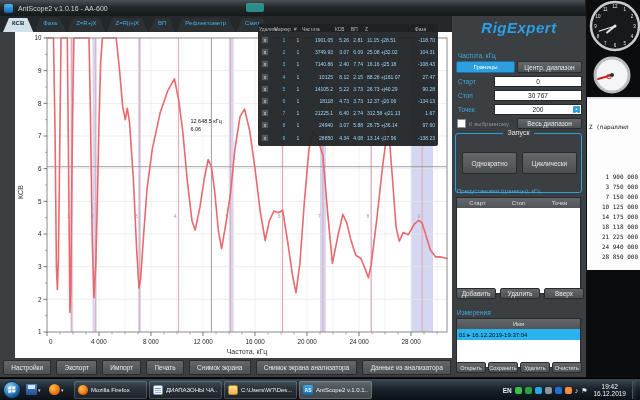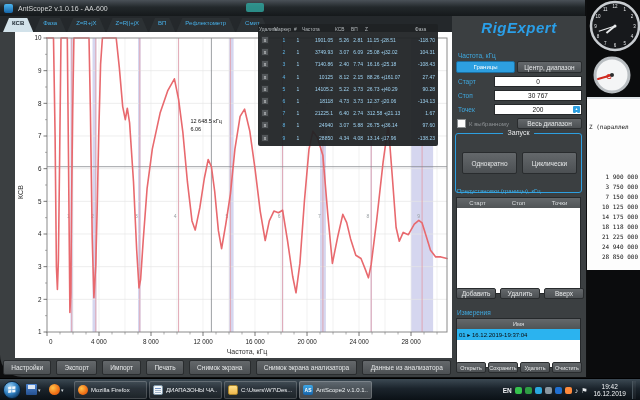--- a/index.html
+++ b/index.html
@@ -1,21 +1,21 @@
 <!DOCTYPE html>
 <html><head>
 <meta charset="utf-8">
 <style>
   * { margin:0; padding:0; box-sizing:border-box; }
   html,body { width:640px; height:400px; overflow:hidden; }
   body { font-family:"Liberation Sans", sans-serif; background:#000; }
   .screen { position:absolute; left:0; top:0; width:640px; height:400px; background:#0d0e0f; overflow:hidden; }
 
   
-  .app { position:absolute; left:0; top:0; width:586px; height:377px; background:#3b3f41; border-right:1px solid #1c1e20;border-radius:22px; }
+  .app { position:absolute; left:0; top:0; width:586px; height:377px; background:#3b3f41; border-right:1px solid #1c1e20; }
   .titlebar { position:absolute; left:0; top:0; width:100%; height:16px;
     background:linear-gradient(#4a5158,#23282b 45%,#15191b); display:flex; align-items:center; gap:5px; padding-left:4px; }
   .app-icon { width:9px; height:9px; background:linear-gradient(#4db6f0,#1565a8); border-radius:2px; }
   .titlebar .title { font-size:7px; color:#d6d8d9; }
   .tb-highlight { position:absolute; left:246px; top:3px; width:18px; height:9px; background:#2fa8a0; border-radius:2px; opacity:.8; }
 
   .tabbar { position:absolute; left:0; top:16px; width:452px; height:16px; background:#24282b; display:flex; gap:1px; padding:2px 0 0 3px; }
   .tab { font-size:6px; color:#46aee6; background:#2c3134; padding:2px 9px 0 9px; height:14px;
     clip-path:polygon(6px 0, calc(100% - 6px) 0, 100% 100%, 0 100%); white-space:nowrap; }
   .tab.sel { background:#d2e2ea; color:#152029; font-weight:bold; }

